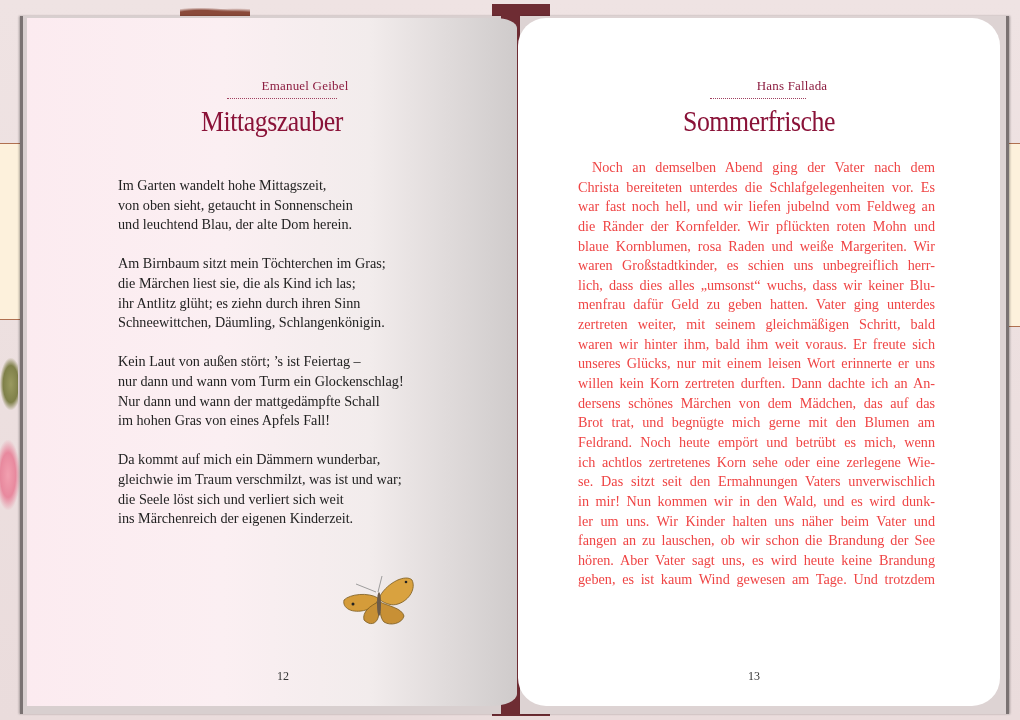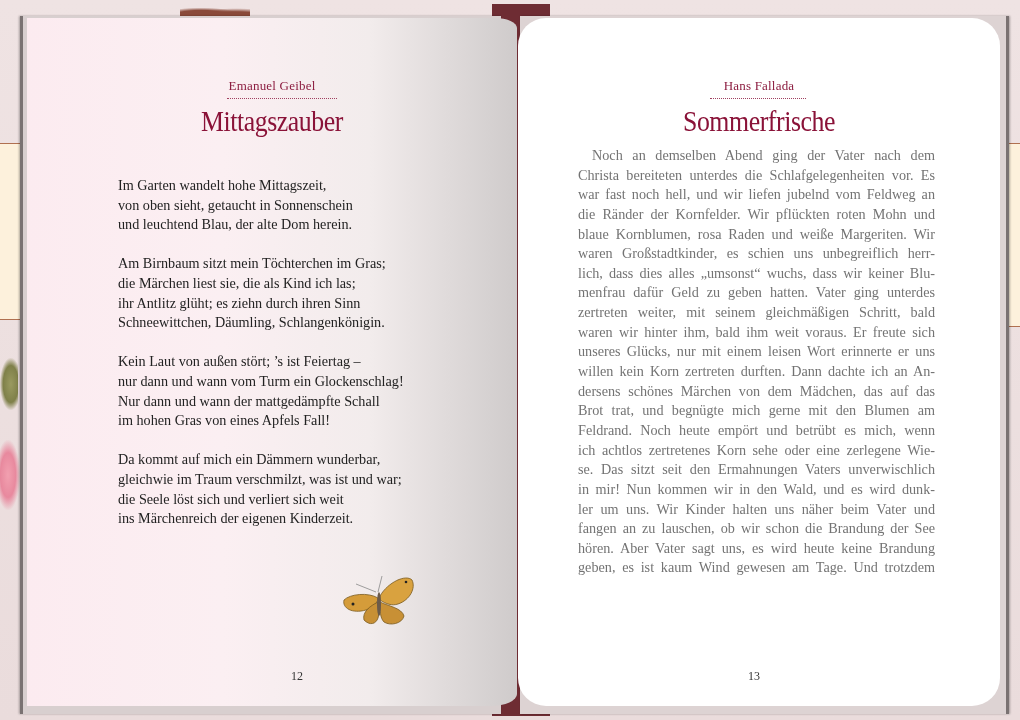--- a/index.html
+++ b/index.html
@@ -55,39 +55,39 @@
     border-top-right-radius:22px 10px;
     border-bottom-right-radius:26px 12px;
   }
   .page.right {
     left:518px; width:482px; background:#ffffff;
     border-top-left-radius:4px;
     border-radius:28px;
   }
   .author {
     position:absolute; top:60px; width:100%; text-align:center;
-    font-size:13px; color:#8c1d40; letter-spacing:0.2px;
+    font-size:13px; color:#8c1d40; letter-spacing:0.2px;margin-left:33px;
   }
   .dots {
     position:absolute; top:80px; height:0; border-top:1px dotted #a04060;
   }
   .title {
     position:absolute; top:86px; width:100%; text-align:center;
     font-size:30px; color:#8a1238; letter-spacing:-0.5px;
     transform:scaleX(0.86);
   }
   .poem {
     position:absolute; left:91px; top:158px; width:380px;
     font-size:14.2px; line-height:19.6px; color:#222;
   }
   .stanza { margin:0 0 19.6px 0; }
   .stanza div { white-space:nowrap; }
   .prose {
-    position:absolute; left:60px; top:128px; width:357px;
-    font-size:14.2px; line-height:19.65px; color:#737373;
+    position:absolute; left:60px; top:140px; width:357px;
+    font-size:14.2px; line-height:19.65px; color:#ef4444;
   }
   .prose-line {
     text-align:justify; text-align-last:justify; white-space:nowrap;
     display:block; height:19.65px;
   }
   .pagenum {
     position:absolute; top:651px; font-size:12px; color:#333;
   }
   .butterfly {
     position:absolute; left:313px; top:552px; width:80px; height:60px;
@@ -144,21 +144,21 @@
     <line x1="36" y1="22" x2="16" y2="14" stroke="#888" stroke-width="0.8"></line>
     <path d="M40 26 C48 12, 66 4, 72 10 C76 18, 70 30, 58 34 C52 36, 46 34, 40 30 Z" fill="#d9a23f" stroke="#7a5a20" stroke-width="0.8"></path>
     <path d="M38 28 C28 22, 10 24, 4 30 C2 38, 12 44, 26 40 C32 38, 36 34, 38 30 Z" fill="#d59c3a" stroke="#7a5a20" stroke-width="0.8"></path>
     <path d="M40 32 C48 36, 62 38, 64 46 C62 54, 50 56, 44 52 C40 48, 40 40, 40 34 Z" fill="#c89035" stroke="#7a5a20" stroke-width="0.8"></path>
     <path d="M38 32 C30 36, 22 42, 24 50 C30 56, 36 54, 38 48 C40 42, 39 36, 38 32 Z" fill="#c89035" stroke="#7a5a20" stroke-width="0.8"></path>
     <ellipse cx="39" cy="34" rx="2" ry="12" fill="#6b5a4a"></ellipse>
     <circle cx="66" cy="12" r="1.3" fill="#222"></circle>
     <circle cx="13" cy="34" r="1.5" fill="#222"></circle>
   </svg>
 
-  <div class="pagenum" style="left:264px;">12</div>
+  <div class="pagenum" style="left:250px;">12</div>
 </div>
 
 <div class="page right">
   <div class="author">Hans Fallada</div>
   <div class="dots" style="left:192px;width:96px;"></div>
   <div class="title">Sommerfrische</div>
 
   <div class="prose">
     <div class="prose-line" style="text-indent:14px;">Noch an demselben Abend ging der Vater nach dem</div>
     <div class="prose-line">Christa bereiteten unterdes die Schlafgelegenheiten vor. Es</div>

